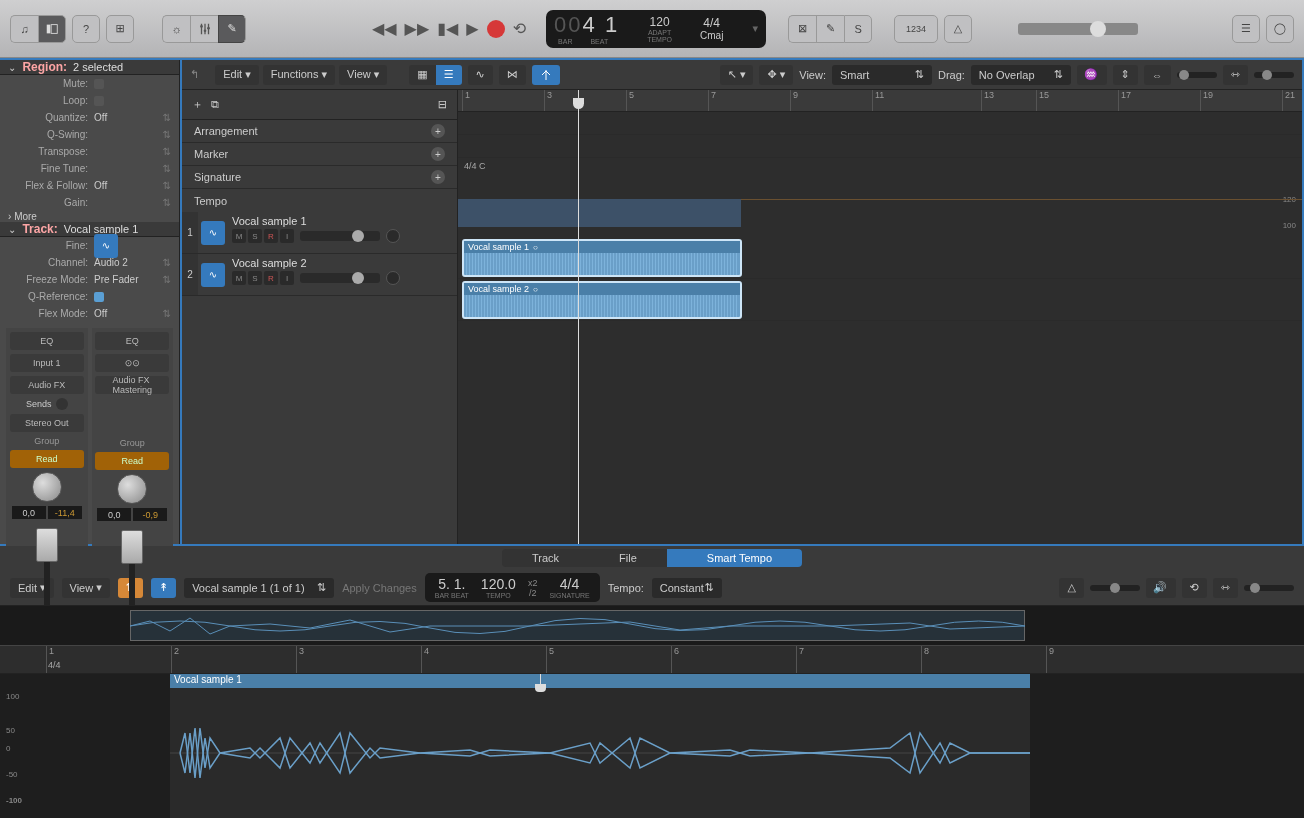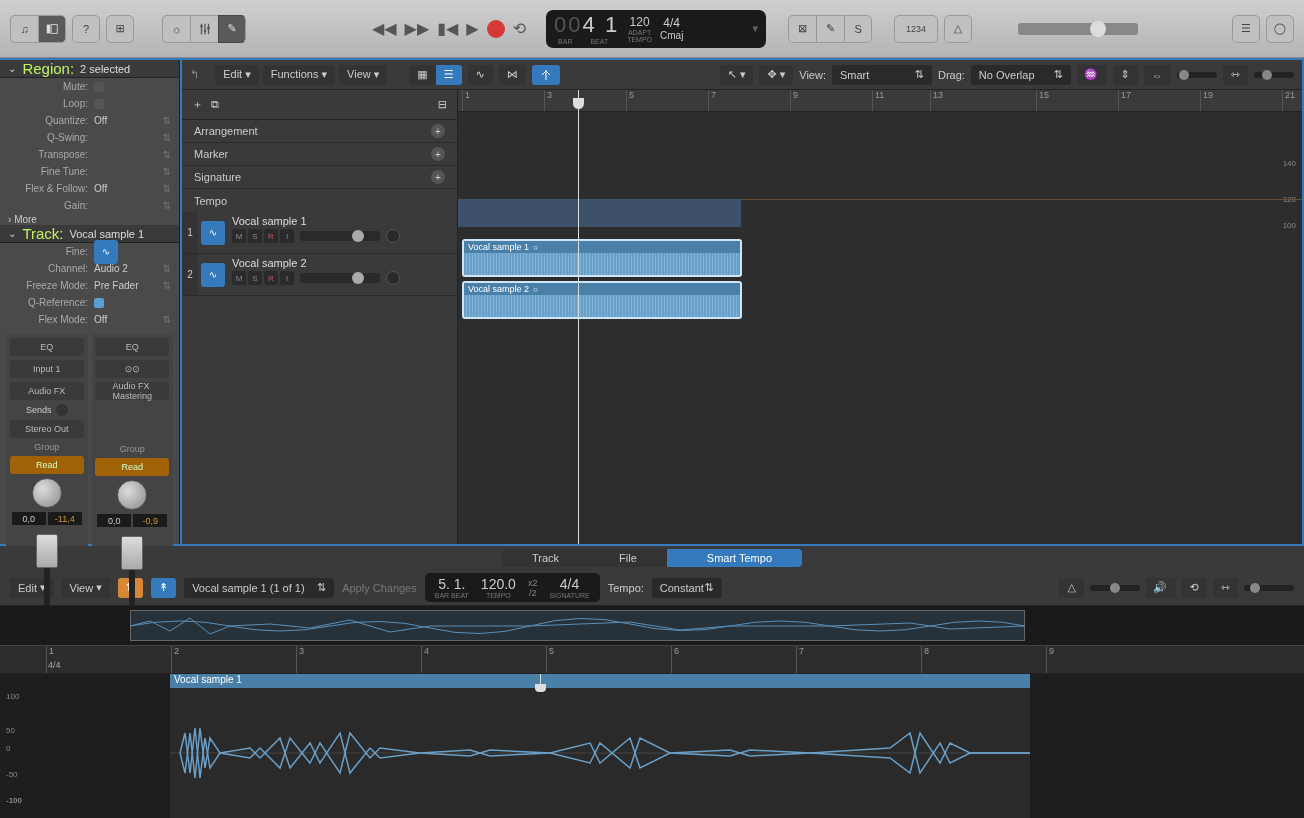--- a/index.html
+++ b/index.html
@@ -8,34 +8,34 @@
 .tb-btn { width:28px; height:28px; background:#c0c0c2; border:1px solid #999; border-radius:5px; display:flex; align-items:center; justify-content:center; color:#444; }
 .tb-btn.dark { background:#5a5a5c; color:#ddd; border-color:#444; }
 .tb-btn.active { background:#5a5a5c; color:#fff; }
 .tb-group { display:flex; gap:0; }
 .tb-group .tb-btn { border-radius:0; border-right:none; }
 .tb-group .tb-btn:first-child { border-radius:5px 0 0 5px; }
 .tb-group .tb-btn:last-child { border-radius:0 5px 5px 0; border-right:1px solid #999; }
 .transport { display:flex; gap:8px; align-items:center; margin-left:120px; }
 .transport .t-btn { color:#555; font-size:16px; }
 .rec-btn { width:18px; height:18px; border-radius:50%; background:#d63838; }
-.lcd { width:220px; height:38px; background:#1a1a1a; border-radius:7px; margin-left:14px; display:flex; align-items:center; padding:0 8px; color:#aaa; position:relative; }
+.lcd { width:220px; height:38px; background:#1a1a1a; border-radius:7px; margin-left:14px; display:flex; align-items:center; padding:0 8px; color:#aaa; position:relative;gap:20px; }
 .lcd-main { font-size:22px; color:#ccc; letter-spacing:2px; }
 .lcd-dim { color:#555; }
 .lcd-col { display:flex; flex-direction:column; align-items:center; margin-left:8px; }
 .lcd-val { font-size:12px; color:#ccc; }
 .lcd-lbl { font-size:7px; color:#777; }
 .slider { width:120px; height:12px; background:#888; border-radius:3px; position:relative; }
 .slider .knob { width:16px; height:16px; background:#ddd; border-radius:50%; position:absolute; top:-2px; left:60%; }
 
 .main { display:flex; height:486px; border-top:2px solid #357abd; }
 .left-panel { width:180px; background:#4a4a4a; border-right:1px solid #222; display:flex; flex-direction:column; }
 .lp-header { height:28px; background:#3a3a3a; display:flex; align-items:center; padding:0 8px; gap:6px; border-bottom:1px solid #222; }
 .lp-chevron { font-size:10px; }
-.lp-title { color:#bef264; font-size:15px; }
+.lp-title { color:#fca5a5; font-size:12px;font-weight:bold; }
 .lp-sub { color:#ddd; font-weight:500; }
 .lp-row { height:17px; display:flex; align-items:center; padding:0 8px; font-size:10px; }
 .lp-label { width:80px; text-align:right; color:#aaa; margin-right:6px; }
 .lp-val { color:#ccc; }
 .lp-check { width:10px; height:10px; background:#555; border-radius:2px; }
 .lp-check.on { background:#5a9fd4; }
 
 .channel-strips { display:flex; gap:4px; padding:6px; }
 .strip { width:82px; background:#444; display:flex; flex-direction:column; align-items:center; gap:4px; padding:4px 0; }
 .strip-btn { width:74px; height:18px; background:#3a3a3a; border-radius:3px; font-size:9px; color:#bbb; display:flex; align-items:center; justify-content:center; }
@@ -447,29 +447,32 @@
           </div>
       </div>
       <div class="timeline">
         <div class="ruler" id="arr-ruler">
             <div class="ruler-tick" style="left: 4px;">1</div>
             <div class="ruler-tick" style="left: 86px;">3</div>
             <div class="ruler-tick" style="left: 168px;">5</div>
             <div class="ruler-tick" style="left: 250px;">7</div>
             <div class="ruler-tick" style="left: 332px;">9</div>
             <div class="ruler-tick" style="left: 414px;">11</div>
-            <div class="ruler-tick" style="left: 472px;">13</div>
+            <div class="ruler-tick" style="left: 523px;">13</div>
             <div class="ruler-tick" style="left: 578px;">15</div>
             <div class="ruler-tick" style="left: 660px;">17</div>
             <div class="ruler-tick" style="left: 742px;">19</div>
             <div class="ruler-tick" style="left: 824px;">21</div>
           </div>
         <div class="global-lanes">
           <div class="gl-lane"></div>
           <div class="gl-lane"></div>
+          <div class="gl-lane">
+              <span class="sig-badge">4/4  C</span>
+            </div>
           <div class="gl-lane" style="height:23px">
             <span class="tempo-label" style="top:1px">140</span>
           </div>
         </div>
         <div class="tempo-area" style="margin-top:-33px;height:66px">
            <span class="tempo-label" style="top:24px">120</span>
            <span class="tempo-label" style="top:50px">100</span>
            <div class="tempo-block"></div>
            <div class="tempo-line"></div>
         </div>

